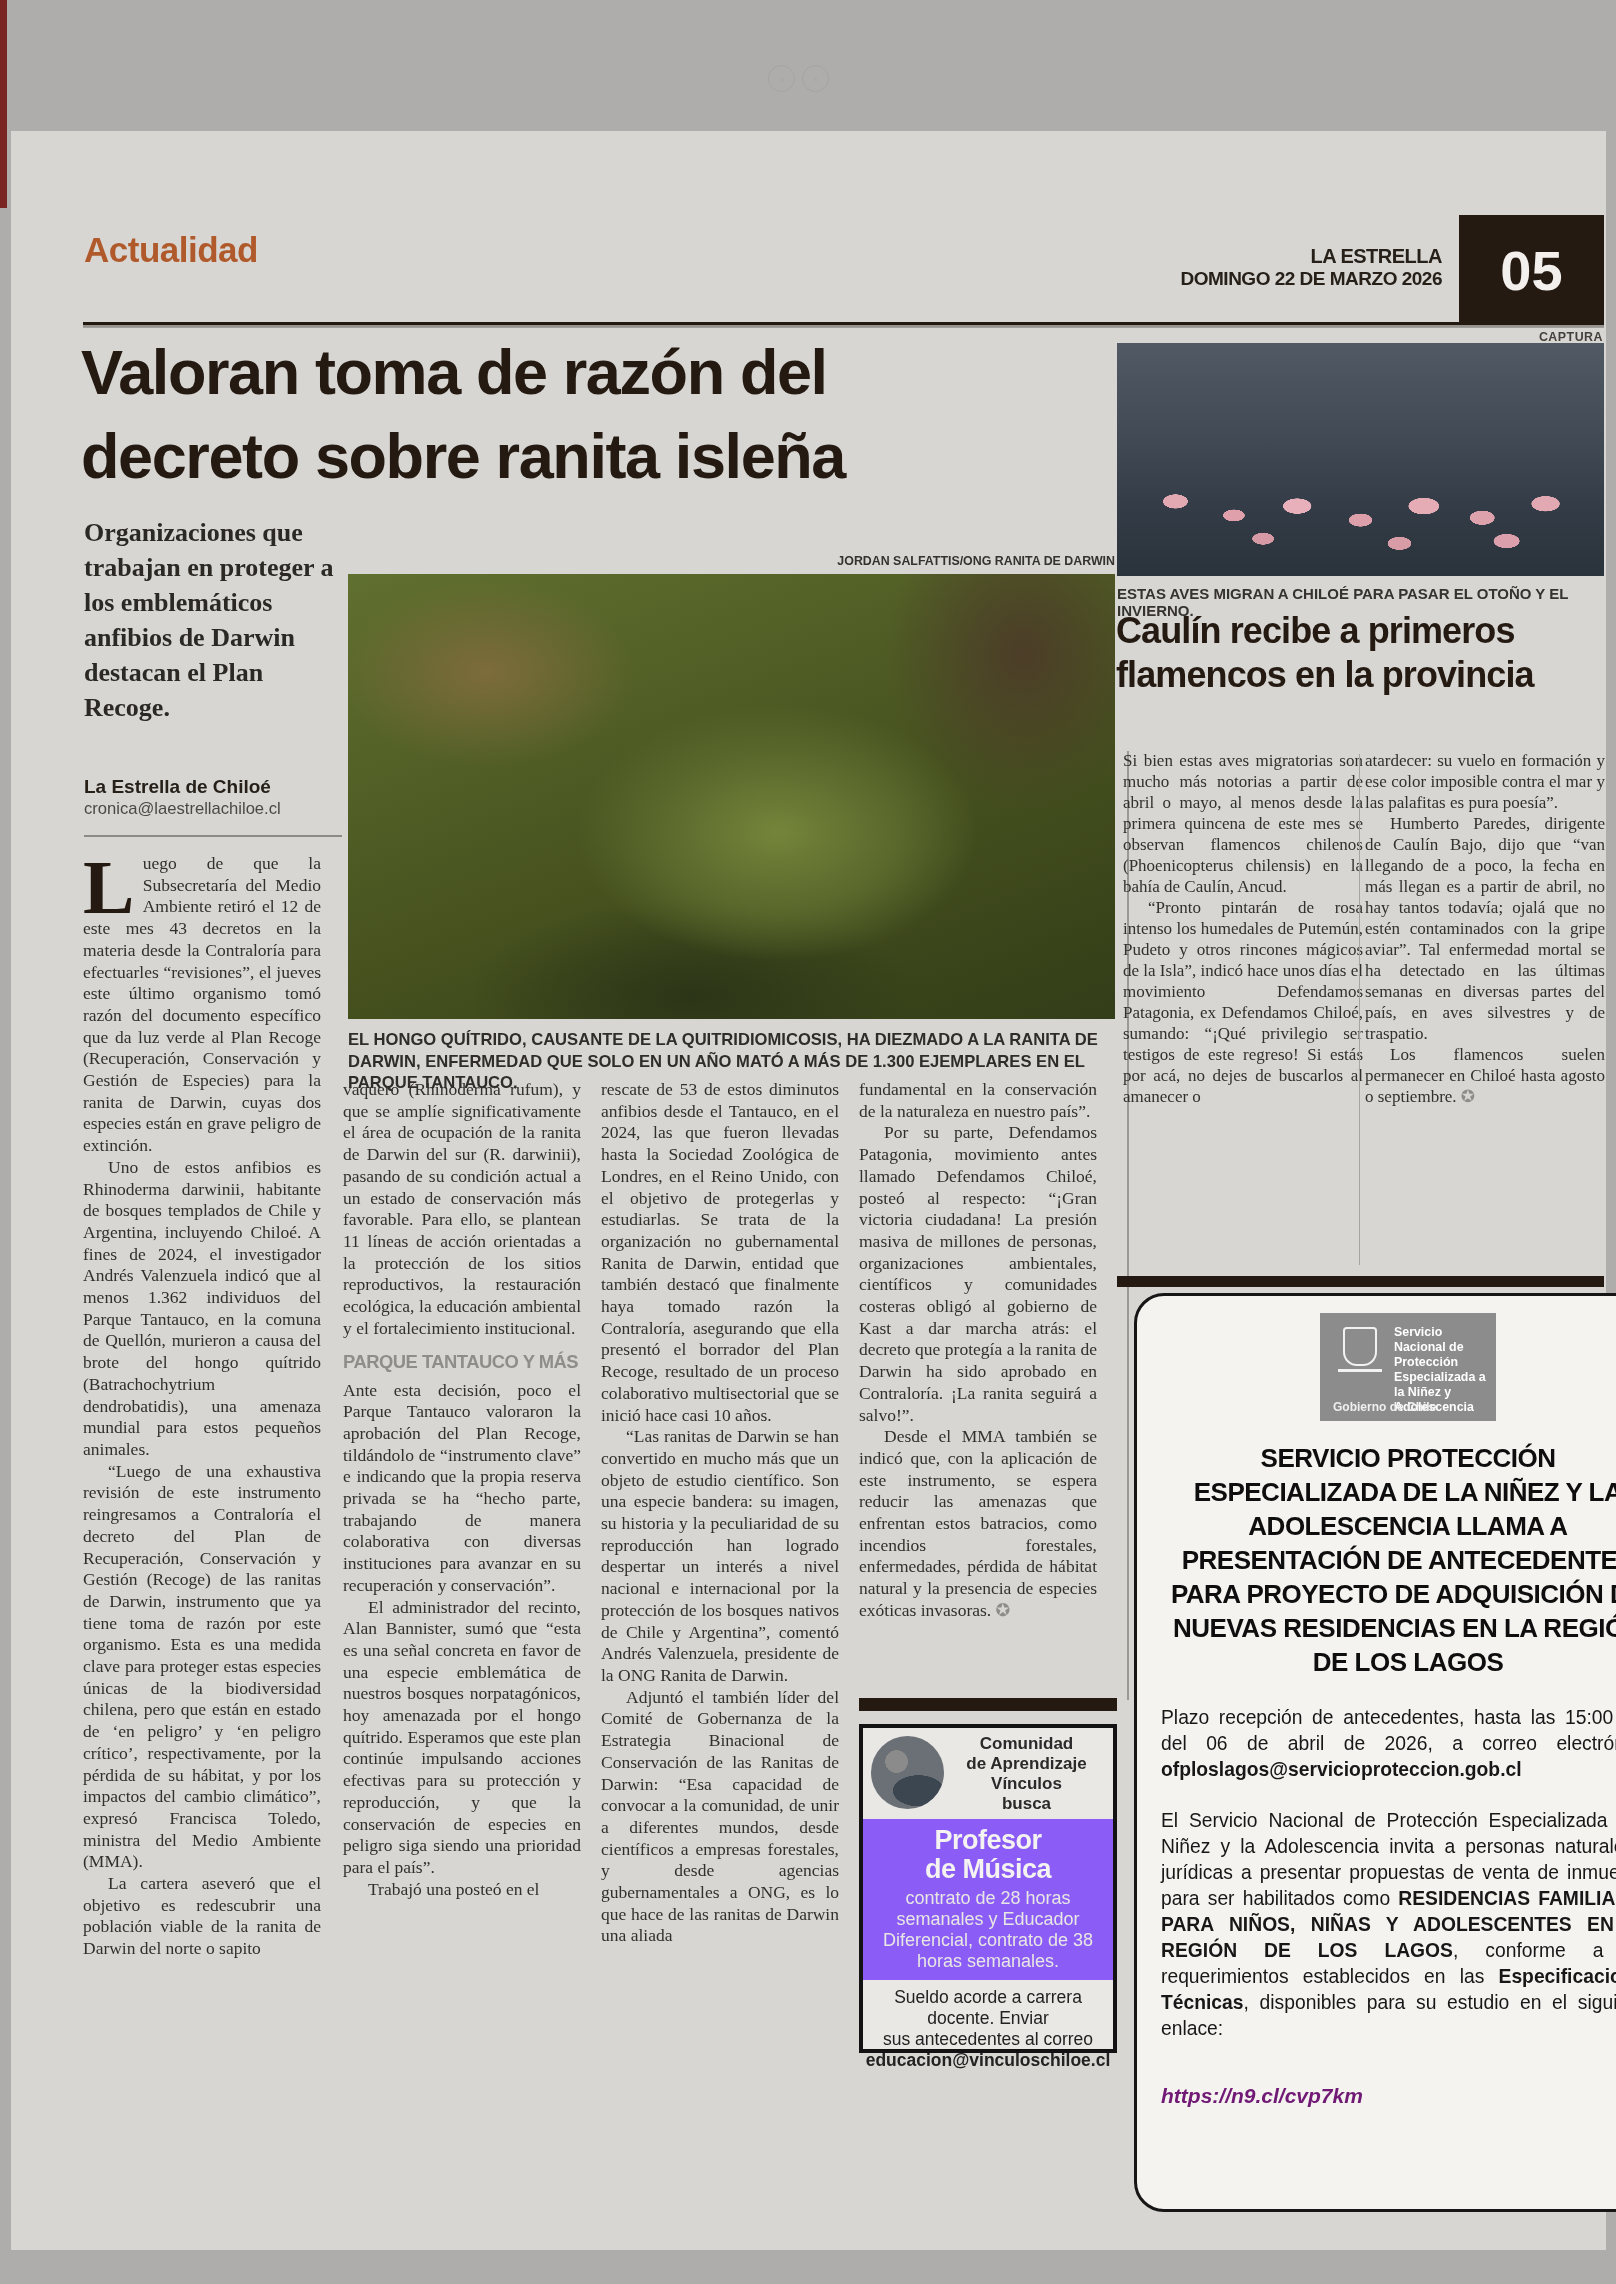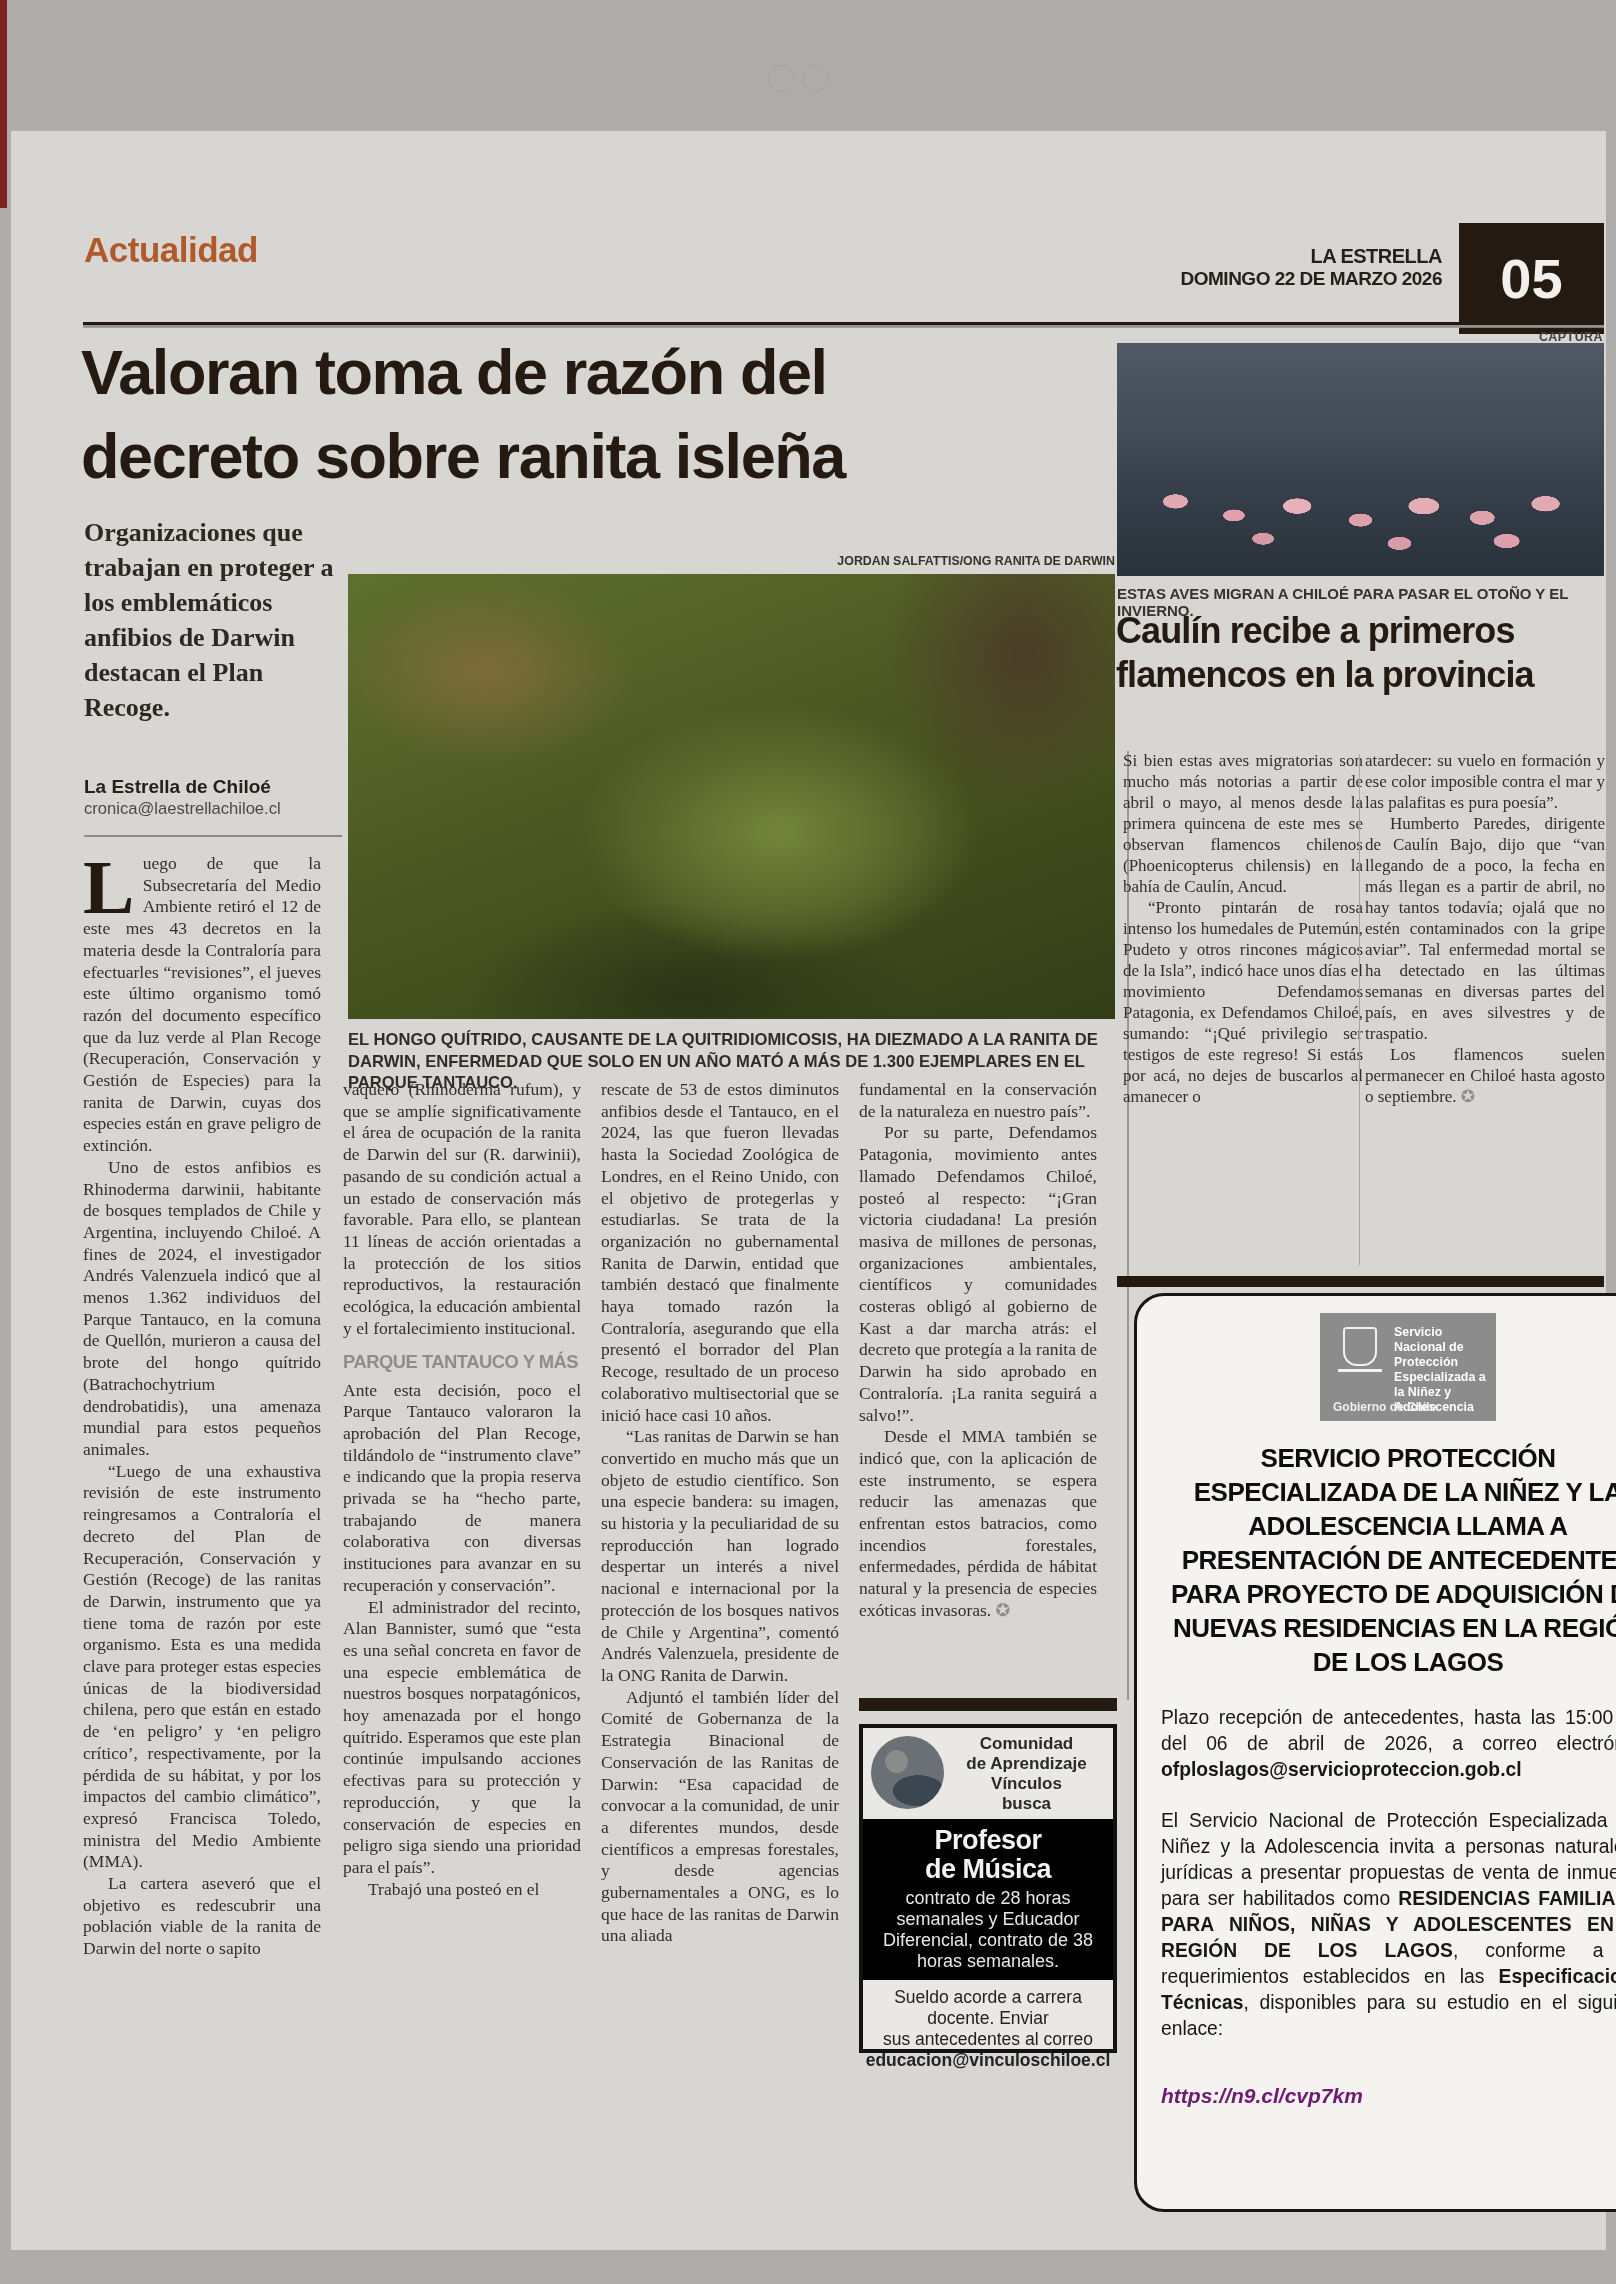--- a/index.html
+++ b/index.html
@@ -10,21 +10,21 @@
   .sans{font-family:"Liberation Sans",sans-serif;}
 
   #page-bg{left:11px;top:131px;width:1595px;height:2119px;background:#d7d6d3;}
 
   
   #section-title{left:84px;top:230px;font-size:35px;font-weight:700;color:#b05a2b;letter-spacing:-0.5px;}
   #masthead{left:1060px;top:245px;width:382px;text-align:right;color:#262019;line-height:22.6px;}
   #masthead .m1{font-size:20px;font-weight:800;letter-spacing:-0.5px;}
   #masthead .m2{font-size:19px;font-weight:700;letter-spacing:-0.5px;}
   #pagenum-box{left:1459px;top:215px;width:145px;height:111px;background:#241a12;color:#f2efec;
-               display:flex;align-items:center;justify-content:center;font-size:56px;font-weight:800;margin-top:8px;}
+               display:flex;align-items:center;justify-content:center;font-size:56px;font-weight:800;}
   #header-rule{left:83px;top:322px;width:1521px;height:3.2px;background:#241a12;box-shadow:0 2.8px 0 #96938f;}
   #captura{left:1142px;top:330px;width:461px;text-align:right;font-size:12.4px;font-weight:700;color:#44403c;letter-spacing:0.5px;}
 
   
   #headline{left:81px;top:330px;width:1032px;font-size:63px;line-height:84px;font-weight:800;
             letter-spacing:-1.4px;color:#241a12;}
   #standfirst{left:84px;top:515px;width:263px;font-size:26px;line-height:35px;font-weight:600;color:#2c2823;}
   #byline{left:84px;top:776px;font-size:19px;font-weight:700;color:#262019;}
   #byline-email{left:84px;top:799px;font-size:16.6px;color:#4c4844;}
   #byline-rule{left:84px;top:835px;width:258px;height:1.8px;background:#8d8b87;}
@@ -85,21 +85,21 @@
   
   #vinculos-ad{left:859px;top:1724px;width:258px;height:329px;background:#e9e8e5;border:4.6px solid #131313;
                box-sizing:border-box;}
   #vin-top{position:relative;height:91px;background:#e9e8e5;}
   #vin-logo{position:absolute;left:8.3px;top:8.3px;width:73px;height:73px;border-radius:50%;
             background:radial-gradient(28px 28px at 35% 35%, #8b8b8b 0 40%, rgba(0,0,0,0) 41%),
                        radial-gradient(46px 28px at 65% 75%, #3c4650 0 55%, rgba(0,0,0,0) 56%),
                        #6a7076;}
   #vin-org{position:absolute;left:85px;top:6.4px;width:157px;text-align:center;font-size:17px;
            line-height:20px;font-weight:700;color:#2a2a2a;}
-  #vin-black{background:#000000;color:#f4f3f1;text-align:center;padding:7.4px 5.5px 8.3px 5.5px;}
+  #vin-black{background:#8b5cf6;color:#f4f3f1;text-align:center;padding:7.4px 5.5px 8.3px 5.5px;}
   #vin-job{font-size:27px;line-height:28.6px;font-weight:800;letter-spacing:-0.5px;}
   #vin-details{font-size:18px;line-height:21px;margin-top:4.6px;color:#e8e7e4;}
   #vin-footer{text-align:center;font-size:17.5px;line-height:21px;color:#222;padding-top:6.4px;}
 
   
   #servicio-ad{left:1134px;top:1293px;width:548px;height:919px;background:#f4f3f0;border:3.2px solid #161616;
                border-radius:30px;box-sizing:border-box;overflow:hidden;}
   #serv-logo{margin:16.6px auto 0 auto;width:176px;height:108px;background:#8c8c8c;position:relative;}
   #serv-arms{position:absolute;left:13px;top:14px;width:54px;height:55px;}
   #serv-shield{margin:0 auto;width:29.5px;height:35px;border:2.3px solid #f2f2f2;border-radius:3.7px 3.7px 14px 14px;}

